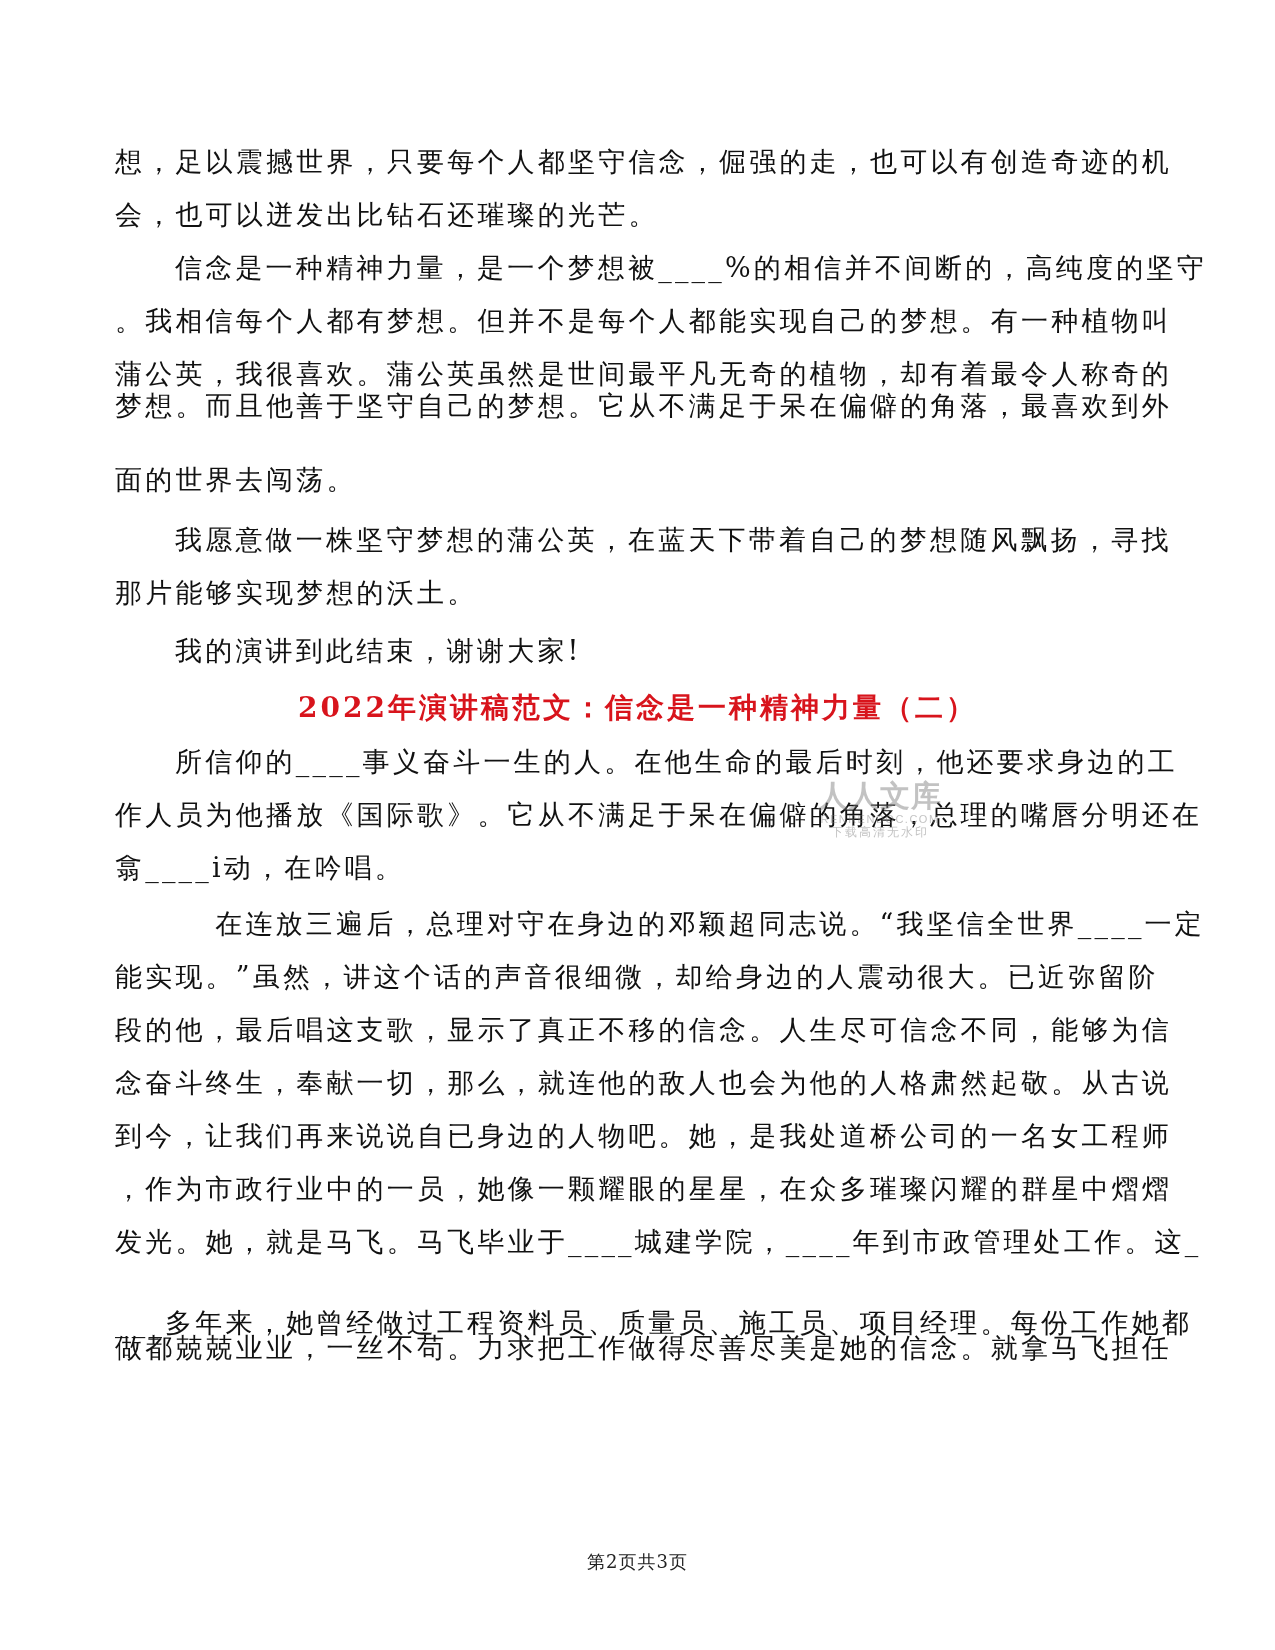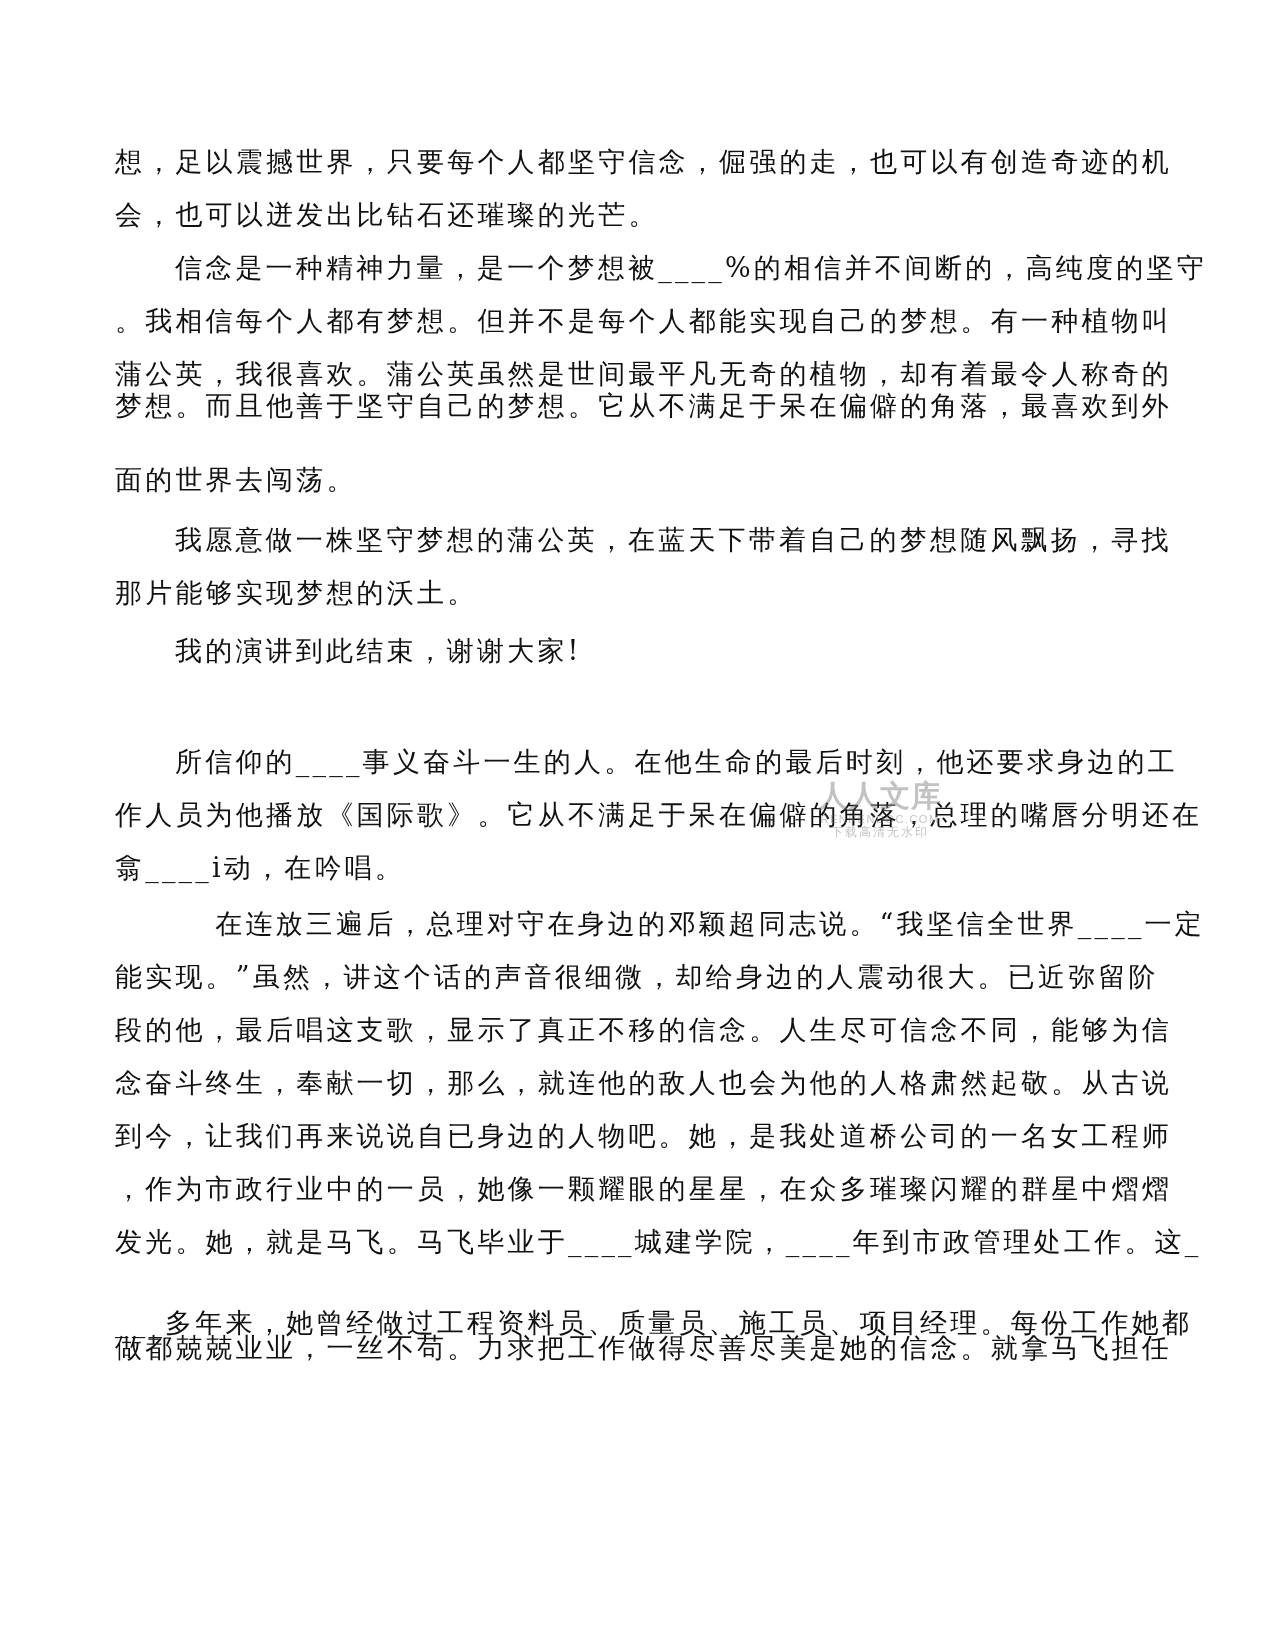--- a/index.html
+++ b/index.html
@@ -89,20 +89,21 @@
       <div class="line" style="top: 198px;">会，也可以迸发出比钻石还璀璨的光芒。</div>
       <div class="line indent" style="top: 251px;">信念是一种精神力量，是一个梦想被____%的相信并不间断的，高纯度的坚守</div>
       <div class="line" style="top: 304px;">。我相信每个人都有梦想。但并不是每个人都能实现自己的梦想。有一种植物叫</div>
       <div class="line" style="top: 357px;">蒲公英，我很喜欢。蒲公英虽然是世间最平凡无奇的植物，却有着最令人称奇的</div>
       <div class="line" style="top: 389px;">梦想。而且他善于坚守自己的梦想。它从不满足于呆在偏僻的角落，最喜欢到外</div>
       <div class="line" style="top: 463px;">面的世界去闯荡。</div>
       <div class="line indent" style="top: 523px;">我愿意做一株坚守梦想的蒲公英，在蓝天下带着自己的梦想随风飘扬，寻找</div>
       <div class="line" style="top: 576px;">那片能够实现梦想的沃土。</div>
       <div class="line indent" style="top: 634px;">我的演讲到此结束，谢谢大家!</div>
     </div>
+  <div class="title" style="top:690px">2022年演讲稿范文：信念是一种精神力量（二）</div>
   <div id="lines-b">
       <div class="line indent" style="top: 745px;">所信仰的____事义奋斗一生的人。在他生命的最后时刻，他还要求身边的工</div>
       <div class="line" style="top: 798px;">作人员为他播放《国际歌》。它从不满足于呆在偏僻的角落，总理的嘴唇分明还在</div>
       <div class="line" style="top: 851px;">翕____i动，在吟唱。</div>
       <div class="line indent" style="top: 907px; text-align: right;">在连放三遍后，总理对守在身边的邓颖超同志说。“我坚信全世界____一定</div>
       <div class="line" style="top: 960px;">能实现。”虽然，讲这个话的声音很细微，却给身边的人震动很大。已近弥留阶</div>
       <div class="line" style="top: 1013px;">段的他，最后唱这支歌，显示了真正不移的信念。人生尽可信念不同，能够为信</div>
       <div class="line" style="top: 1066px;">念奋斗终生，奉献一切，那么，就连他的敌人也会为他的人格肃然起敬。从古说</div>
       <div class="line" style="top: 1119px;">到今，让我们再来说说自已身边的人物吧。她，是我处道桥公司的一名女工程师</div>
       <div class="line" style="top: 1172px;">，作为市政行业中的一员，她像一颗耀眼的星星，在众多璀璨闪耀的群星中熠熠</div>
@@ -110,13 +111,14 @@
       <div class="line" style="top: 1278px; margin-top: 28px;">___多年来，她曾经做过工程资料员、质量员、施工员、项目经理。每份工作她都</div>
       <div class="line" style="top: 1331px;">做都兢兢业业，一丝不苟。力求把工作做得尽善尽美是她的信念。就拿马飞担任</div>
     </div>
 
   <div class="watermark">
     <div class="wm-cn">人人文库</div>
     <div class="wm-en">RENRENDOC.COM</div>
     <div class="wm-sub">下载高清无水印</div>
   </div>
 
+  <div class="footer" style="top:1550px">第2页共3页</div>
 </div>
 
 </body></html>

